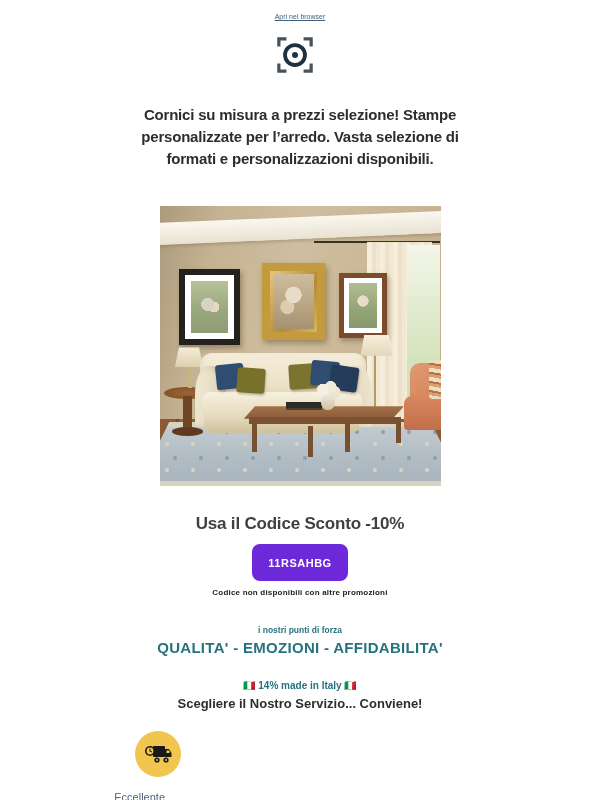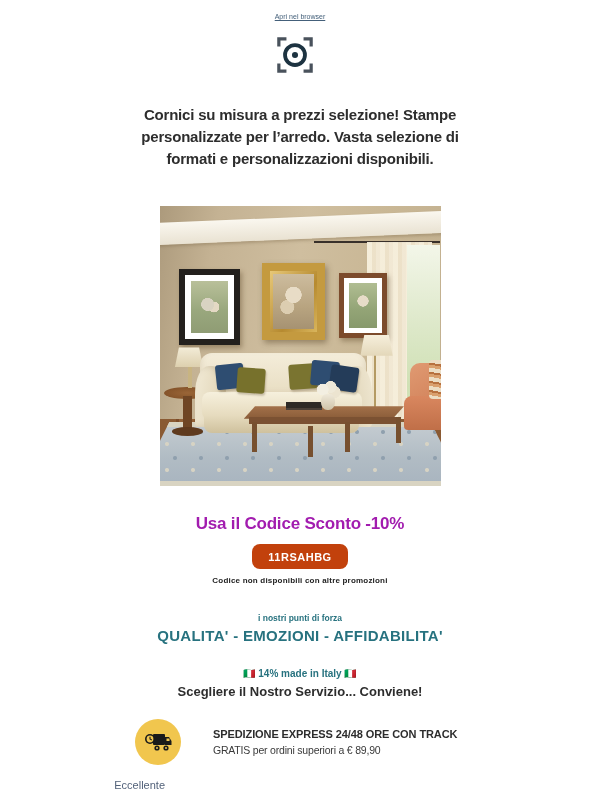--- a/index.html
+++ b/index.html
@@ -104,23 +104,23 @@
   .leg3 { left:66%; top:77%; } .leg4 { left:84%; top:75.5%; height:9%; }
   .books { left:45%; top:70%; width:13%; height:2.2%; background:#2e2a26; box-shadow:0 2px 0 #4a4038; }
   .vase { left:57.5%; top:67%; width:5%; height:6%; border-radius:40% 40% 45% 45%;
     background:linear-gradient(#efe9da,#cfc3a8); }
   .flowers { left:55.5%; top:62.5%; width:9%; height:6%;
     background:radial-gradient(circle at 30% 50%, #f3efe2 0 28%, transparent 30%),
       radial-gradient(circle at 60% 35%, #efe9d8 0 30%, transparent 32%),
       radial-gradient(circle at 75% 65%, #ece4d0 0 26%, transparent 28%); }
 
   
-  .promo-heading { margin-top:28px; font-size:17px; font-weight:700; color:#a21caf; letter-spacing:-0.2px; }
+  .promo-heading { margin-top:28px; font-size:17px; font-weight:700; color:#404040; letter-spacing:-0.2px; }
   .code-button {
-    margin:10px auto 0; width:96px; height:25px; background:#c2410c; border:none; border-radius:8px;
+    margin:10px auto 0; width:96px; height:37px; background:#6d28d9; border:none; border-radius:8px;
     color:#ffffff; font-weight:700; font-size:11px; letter-spacing:0.5px; cursor:pointer;
     display:flex; align-items:center; justify-content:center; font-family:"Liberation Sans",sans-serif;
   }
   .promo-note { margin-top:7px; font-size:8px; font-weight:700; color:#222222; letter-spacing:0.2px; }
 
   
   .kicker { margin-top:28px; font-size:8.5px; font-weight:700; color:#27727f; }
   .headline { margin-top:4px; font-size:15px; font-weight:700; color:#27727f; letter-spacing:0.3px; }
   .made-italy { margin-top:24px; font-size:10px; font-weight:700; color:#27727f; }
   .service-tagline { margin-top:5px; font-size:13px; font-weight:700; color:#2d2d2d; }
@@ -228,24 +228,20 @@
       <rect x="22.5" y="7.5" width="3" height="2.5" fill="#f1c64e"></rect>
       <circle cx="6" cy="8" r="5" fill="#1a1a1a"></circle>
       <circle cx="6" cy="8" r="3.4" fill="#f1c64e"></circle>
       <path d="M6 5.8 V8 l1.8 1" stroke="#1a1a1a" stroke-width="1.1" fill="none"></path>
       <circle cx="13" cy="17" r="2.6" fill="#1a1a1a"></circle>
         <circle cx="13" cy="17" r="1" fill="#f1c64e"></circle>
       <circle cx="22" cy="17" r="2.6" fill="#1a1a1a"></circle>
         <circle cx="22" cy="17" r="1" fill="#f1c64e"></circle>
     </svg>
   </div>
-  <div class="ship-text">
-    <div class="ship-title">SPEDIZIONE EXPRESS 24/48 ORE CON TRACK</div>
-    <div class="ship-sub">GRATIS per ordini superiori a € 89,90</div>
-  </div>
 </div>
 
 <div class="reviews">
   <div class="rev-summary">
     <div class="rev-label">Eccellente</div>
 
   </div>
 
   <div class="rev-item">
     

